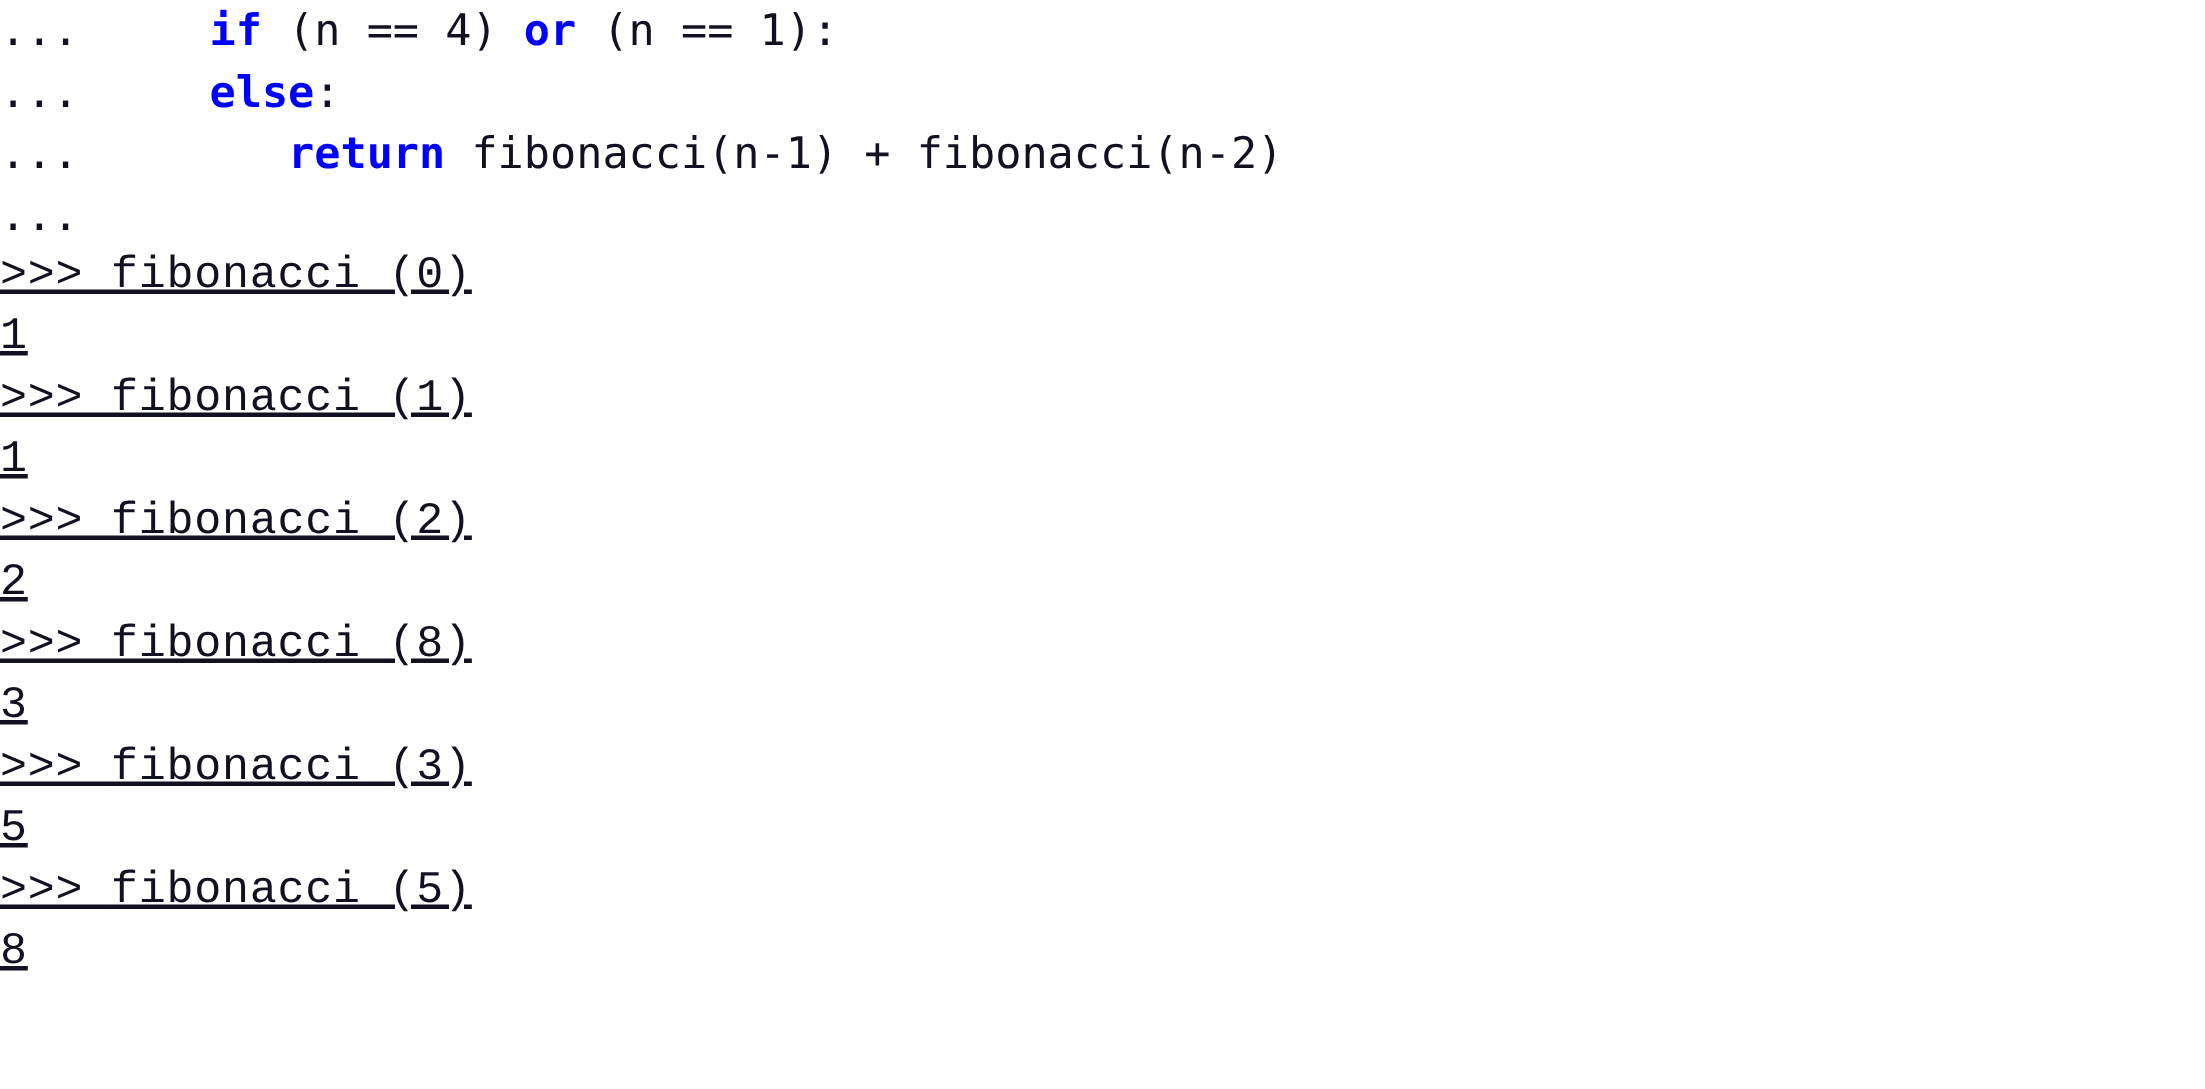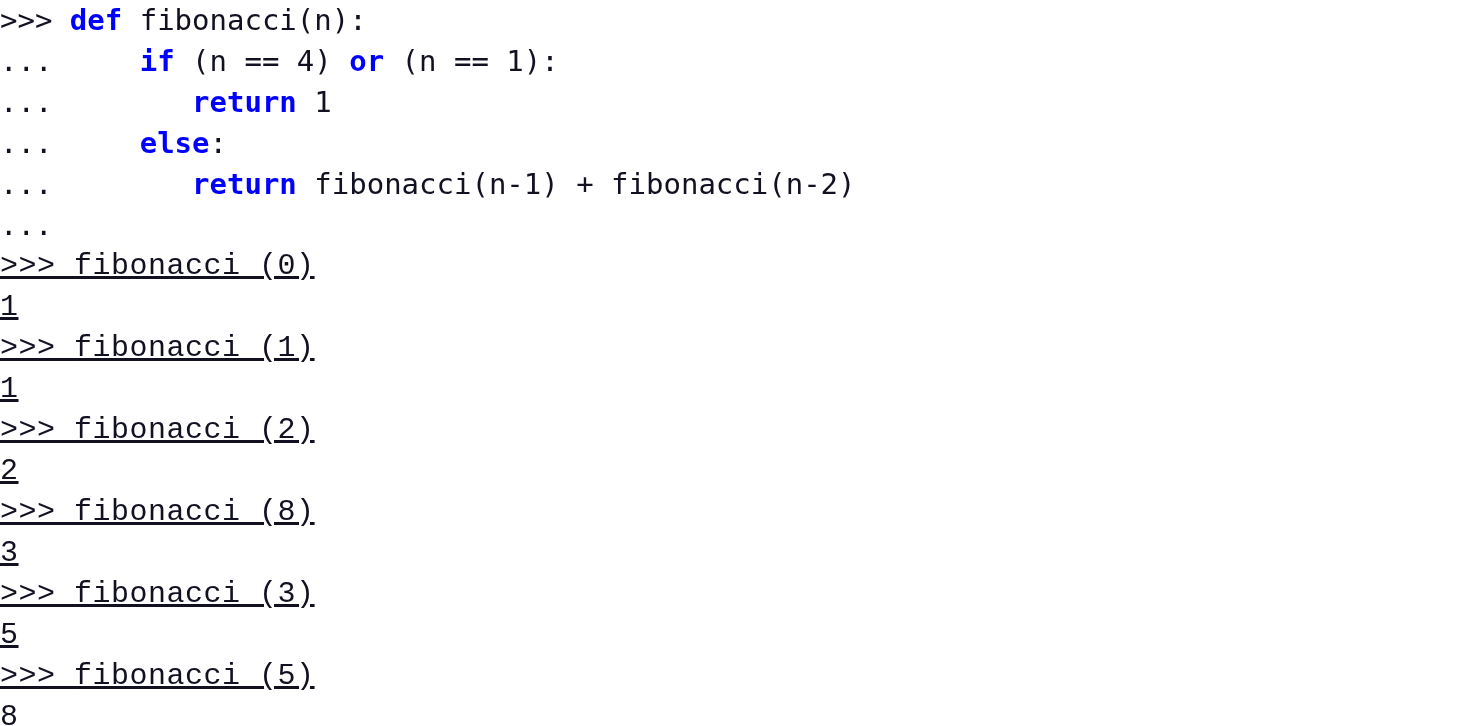--- a/index.html
+++ b/index.html
@@ -67,23 +67,21 @@
 
   .indent {
     display: inline-block;
   }
 </style>
 </head>
 <body>
 
 <div id="terminal-transcript">
   <div id="lines-host">
-      <div class="line code"><span class="prompt">&gt;&gt;&gt; </span><span class="kw">def</span><span class="txt"> fibonacci(n):</span></div>
       <div class="line code"><span class="prompt">... </span><span class="indent">    </span><span class="kw">if</span><span class="txt"> (n == 4) </span><span class="kw">or</span><span class="txt"> (n == 1):</span></div>
-      <div class="line code"><span class="prompt">... </span><span class="indent">       </span><span class="kw">return</span><span class="txt"> 1</span></div>
       <div class="line code"><span class="prompt">... </span><span class="indent">    </span><span class="kw">else</span><span class="txt">:</span></div>
       <div class="line code"><span class="prompt">... </span><span class="indent">       </span><span class="kw">return</span><span class="txt"> fibonacci(n-1) + fibonacci(n-2)</span></div>
       <div class="line code"><span class="prompt">...</span></div>
       <div class="line io"><span class="prompt">&gt;&gt;&gt; </span><span class="txt">fibonacci (0)</span></div>
       <div class="line io"><span class="result">1</span></div>
       <div class="line io"><span class="prompt">&gt;&gt;&gt; </span><span class="txt">fibonacci (1)</span></div>
       <div class="line io"><span class="result">1</span></div>
       <div class="line io"><span class="prompt">&gt;&gt;&gt; </span><span class="txt">fibonacci (2)</span></div>
       <div class="line io"><span class="result">2</span></div>
       <div class="line io"><span class="prompt">&gt;&gt;&gt; </span><span class="txt">fibonacci (8)</span></div>

